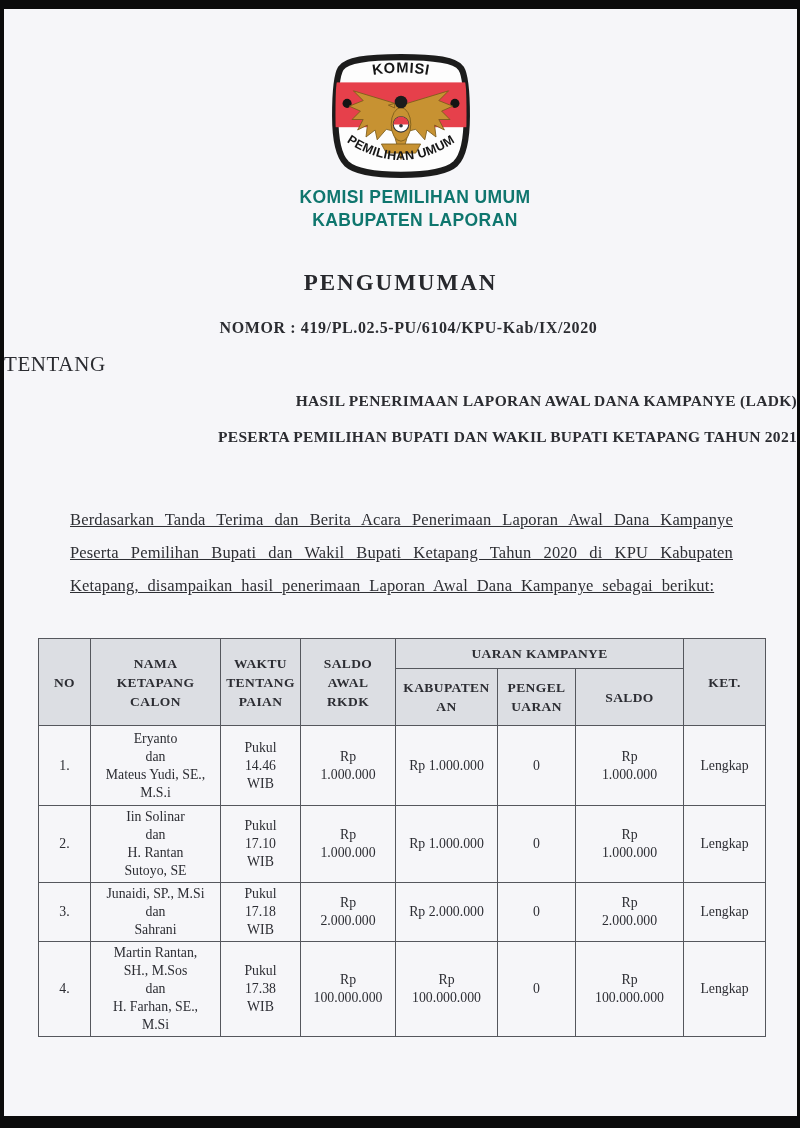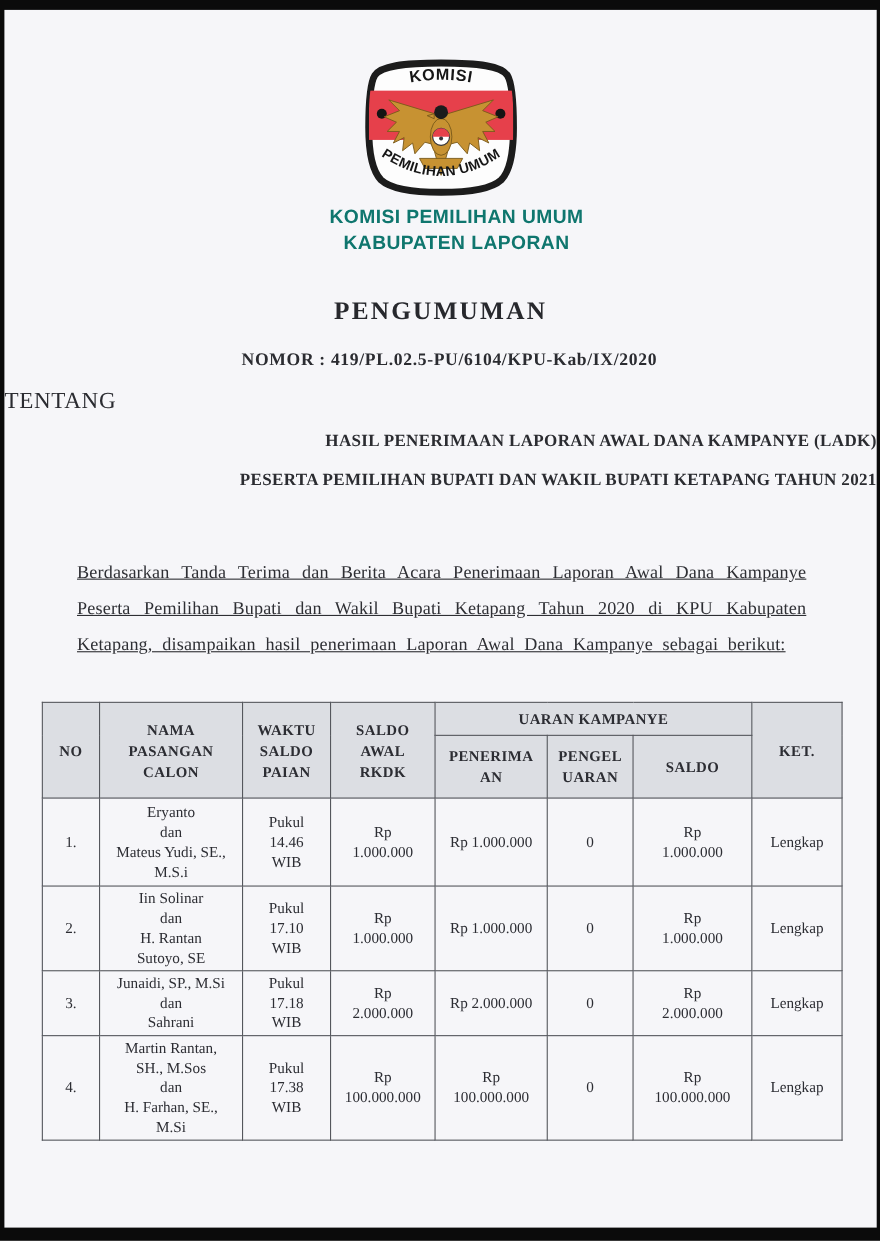--- a/index.html
+++ b/index.html
@@ -181,33 +181,33 @@
         <col style="width:95px">
       <col style="width:102px">
         <col style="width:78px">
         <col style="width:108px">
         <col style="width:82px">
     </colgroup>
     <thead>
       <tr class="h1">
         <th rowspan="2">NO</th>
         <th rowspan="2">NAMA
-PASANGAN
+KETAPANG
 CALON</th>
         <th rowspan="2">WAKTU
-SALDO
+TENTANG
 PAIAN</th>
         <th rowspan="2">SALDO
 AWAL
 RKDK</th>
         <th colspan="3">UARAN KAMPANYE</th>
         <th rowspan="2">KET.</th>
       </tr>
       <tr class="h2">
-        <th>PENERIMA
+        <th>KABUPATEN
 AN</th>
         <th>PENGEL
 UARAN</th>
         <th>SALDO</th>
       </tr>
     </thead>
     <tbody>
       <tr class="r1">
         <td>1.</td>
         <td>Eryanto

